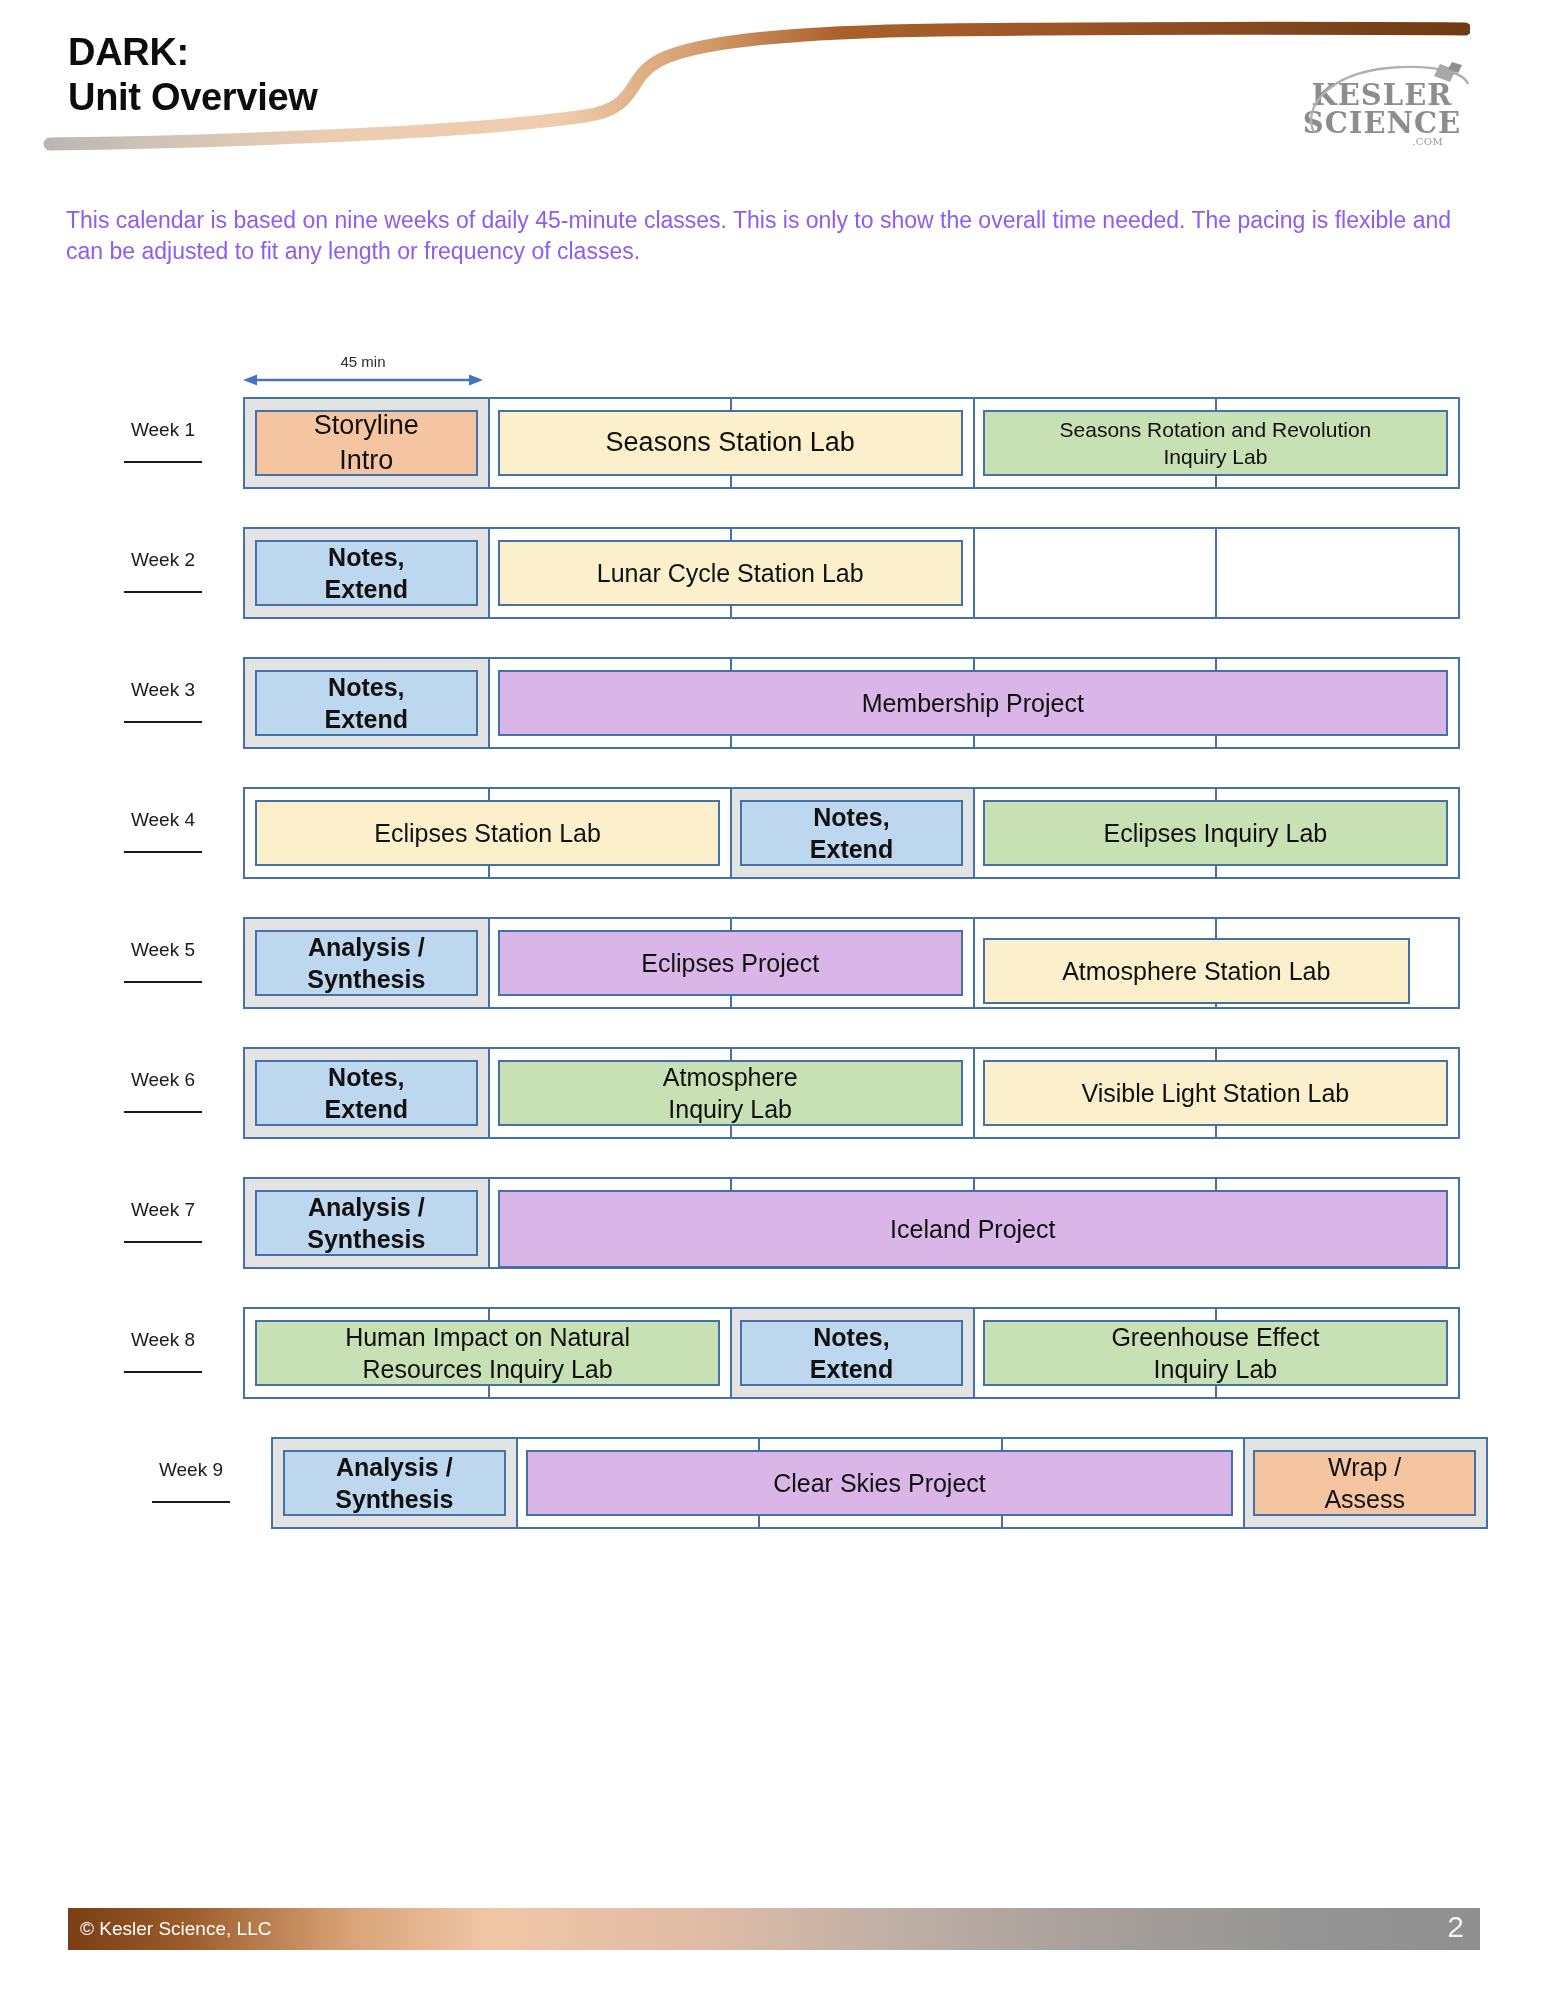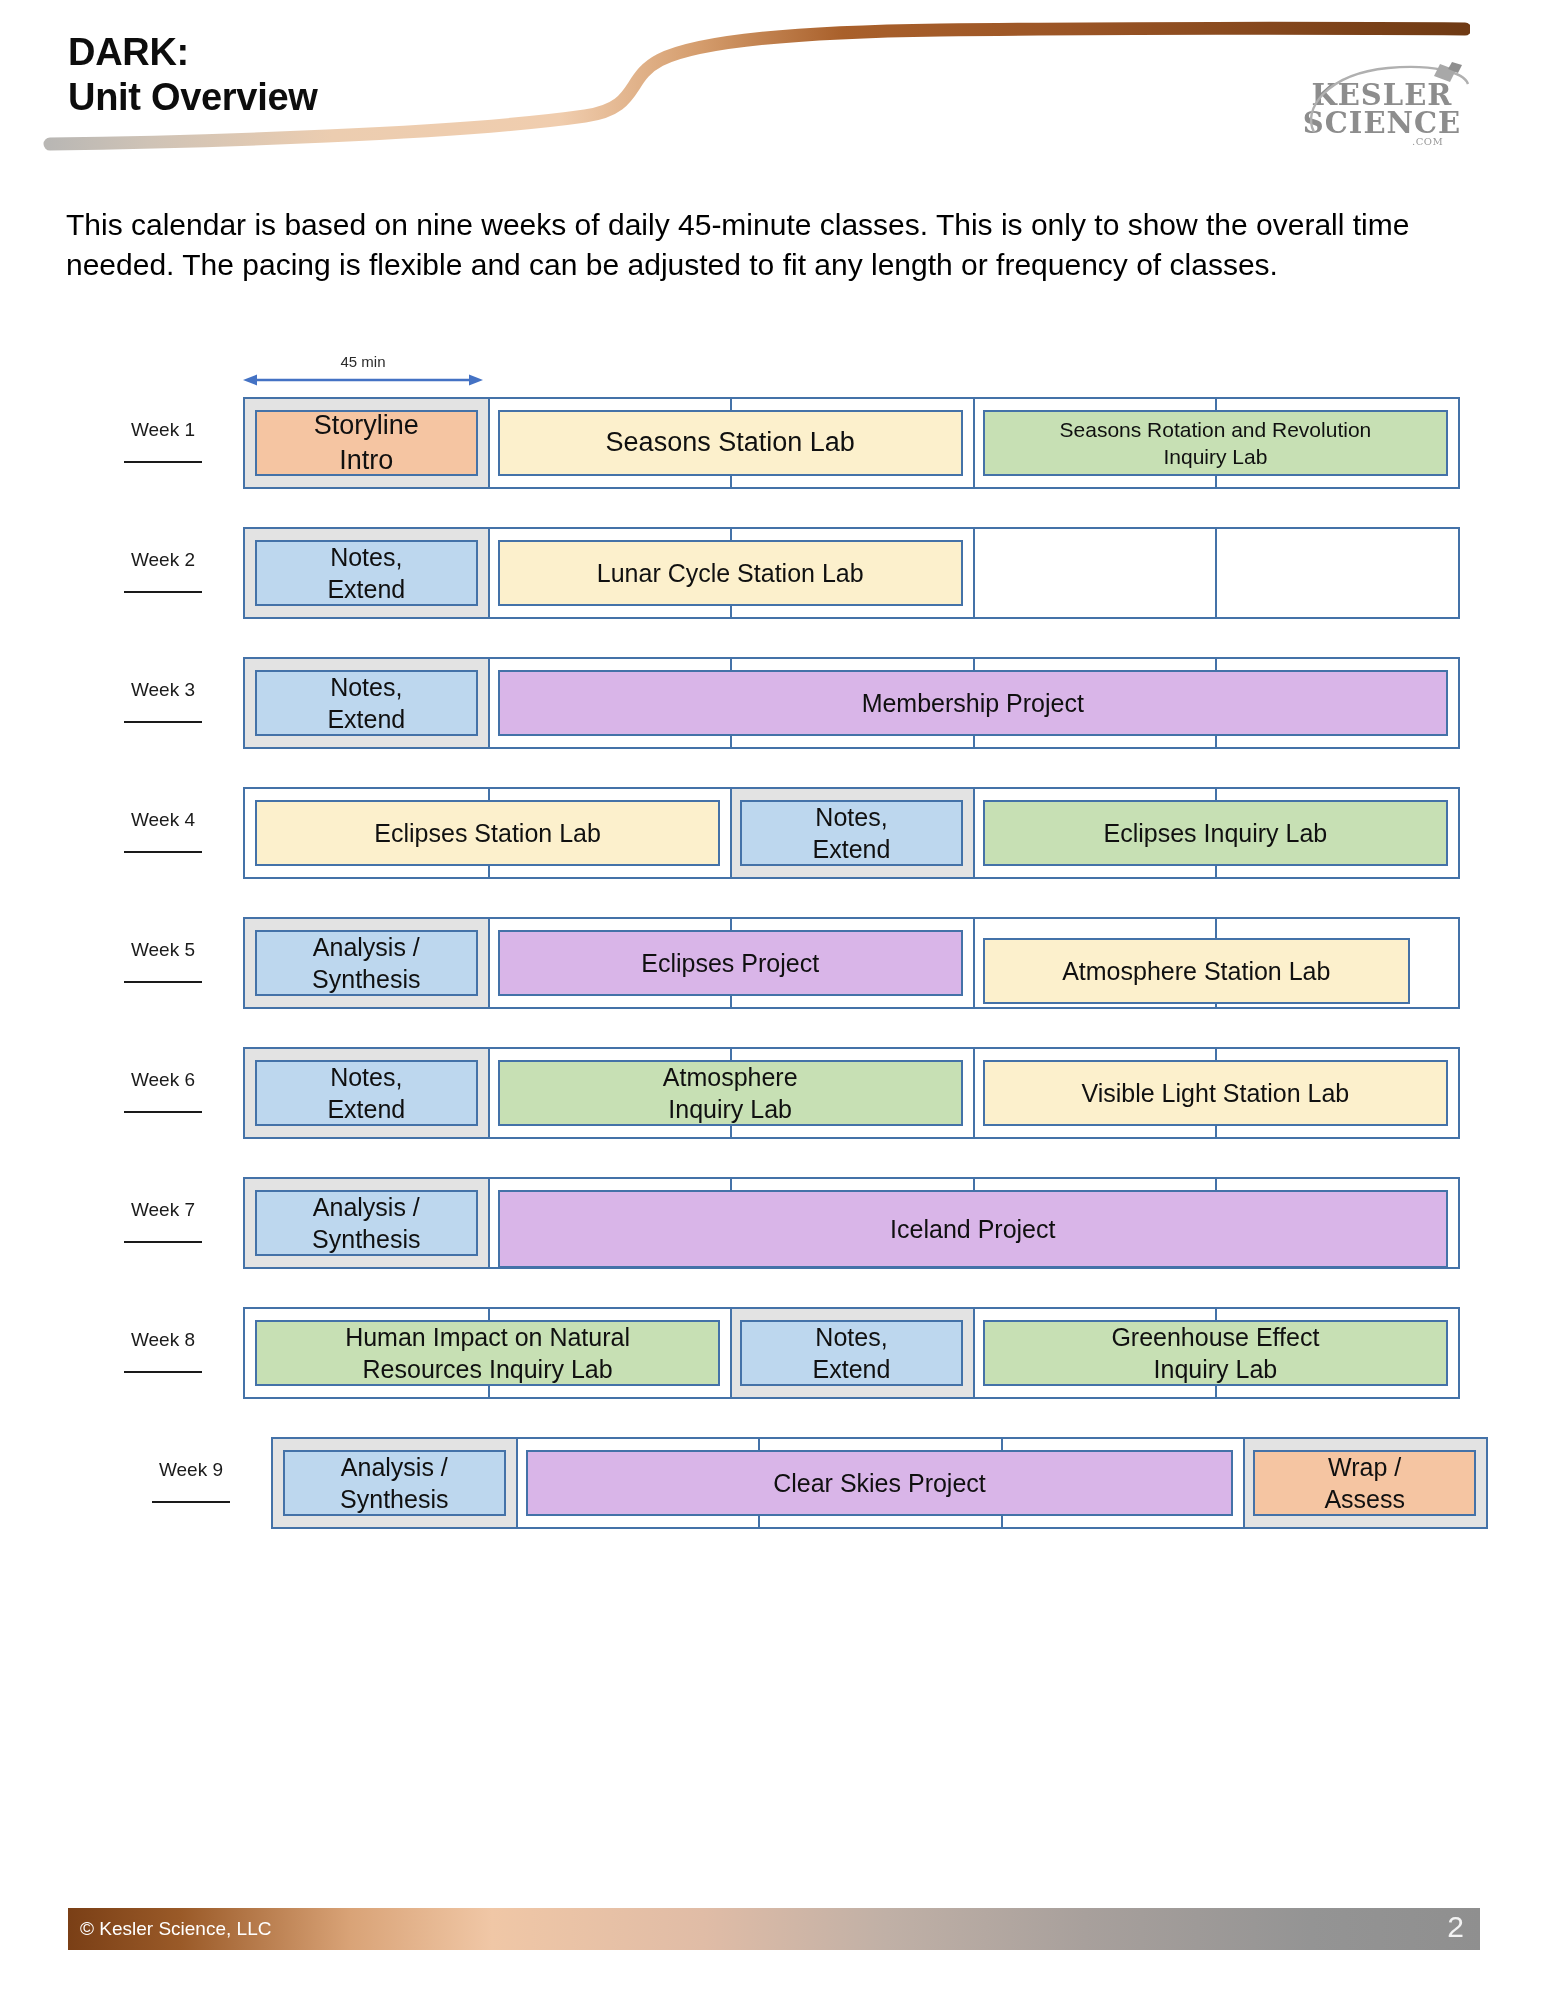--- a/index.html
+++ b/index.html
@@ -33,21 +33,21 @@
   .logo-word2{top:28px;font-size:29px;}
   .logo-com{
     position:absolute;left:120px;top:58px;width:60px;
     font-family:"DejaVu Serif", serif;
     font-size:10px;color:#9a9a9a;letter-spacing:0.5px;
   }
 
   
   .intro{
     position:absolute;left:66px;top:205px;width:1400px;
-    font-size:30px;line-height:1.33;color:#000000;
+    font-size:23px;line-height:1.33;color:#8b5cf6;
   }
 
   
   .calendar{position:absolute;left:0px;top:355px;width:1545px;}
 
   .scale{position:absolute;left:243px;top:0px;width:240px;height:38px;}
   .scale-label{
     position:absolute;left:0;top:-2px;width:240px;text-align:center;
     font-size:15px;color:#2b2b2b;
   }
@@ -86,21 +86,21 @@
     text-align:center;
     line-height:1.30;
     color:#101010;
     white-space:pre-line;
     padding:2px 6px;
   }
   .c-orange{background:#F5C5A2;}
   .c-yellow{background:#FCF0CC;}
   .c-green {background:#C7E0B4;}
   .c-purple{background:#D9B5E8;}
-  .c-blue  {background:#BDD7EE;}
+  .c-blue  {background:#BDD7EE;font-weight:bold;}
 
   .fs-lg{font-size:27px;}
   .fs-md{font-size:25px;}
   .fs-sm{font-size:21px;}
 
   
   .footer{
     position:absolute;left:68px;top:1908px;width:1412px;height:42px;
     background:linear-gradient(to right,
        #7a3f16 0%, #9a5a28 8%, #d9a377 20%, #f0c7a6 30%,

